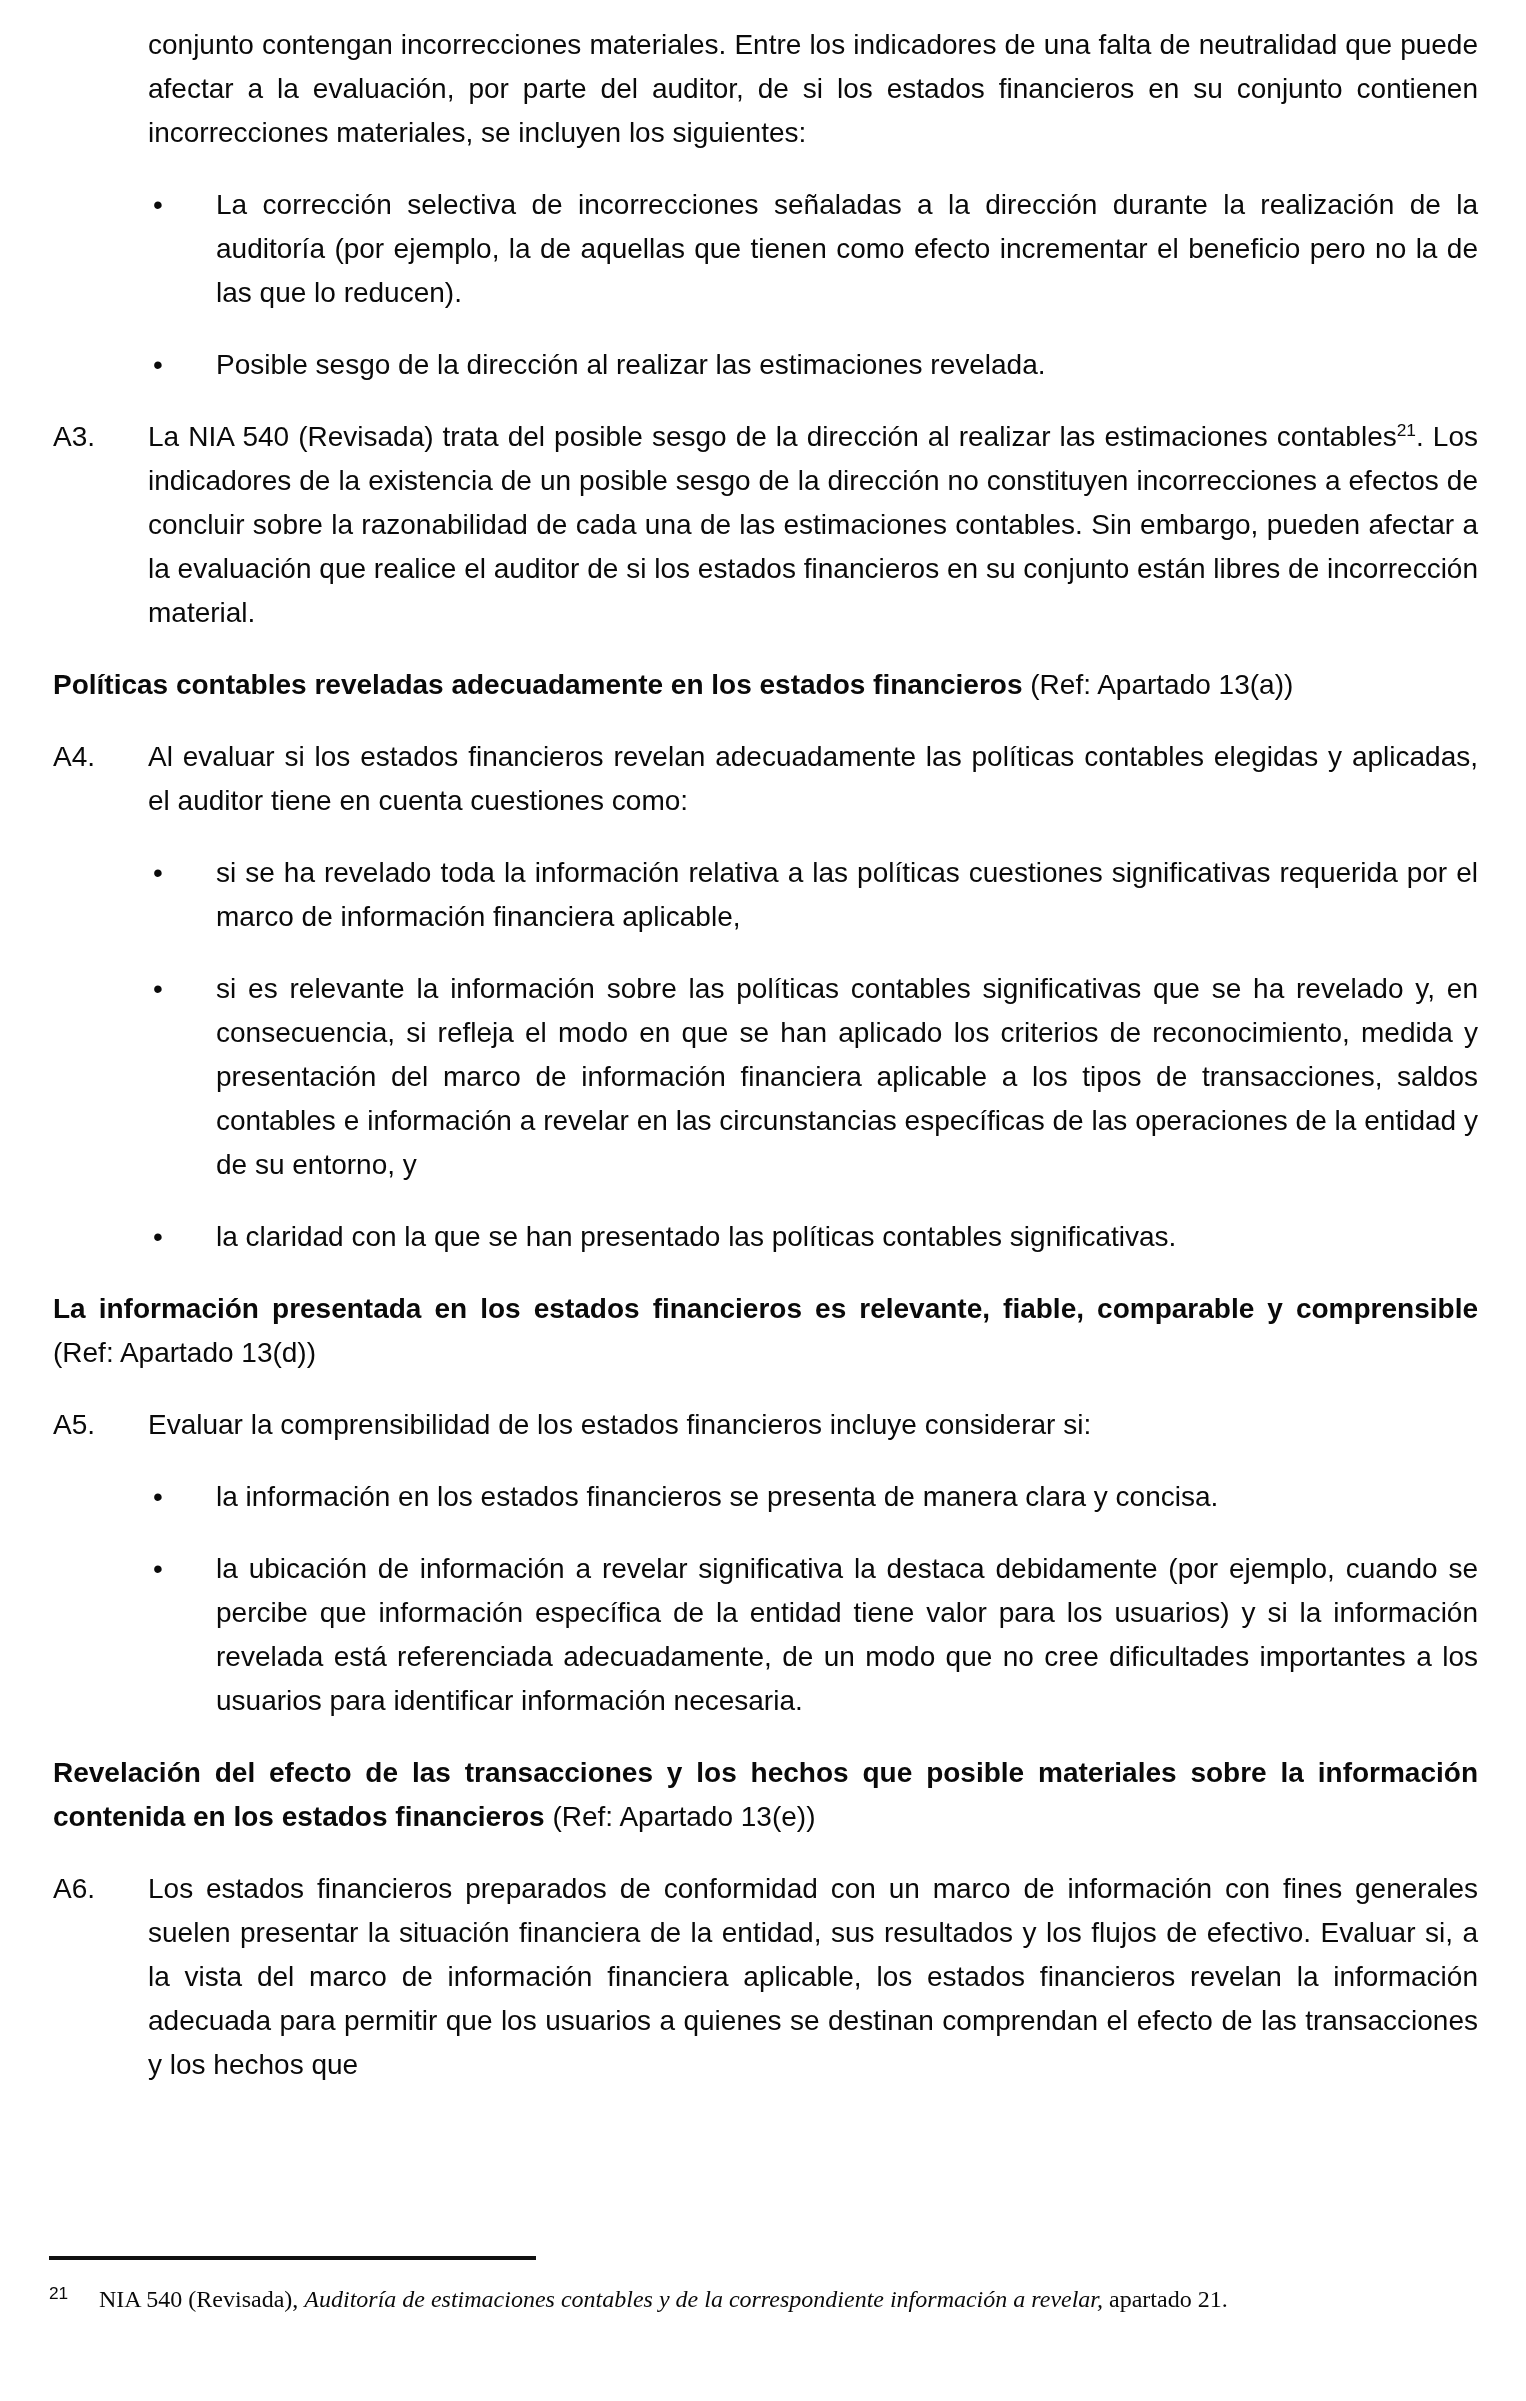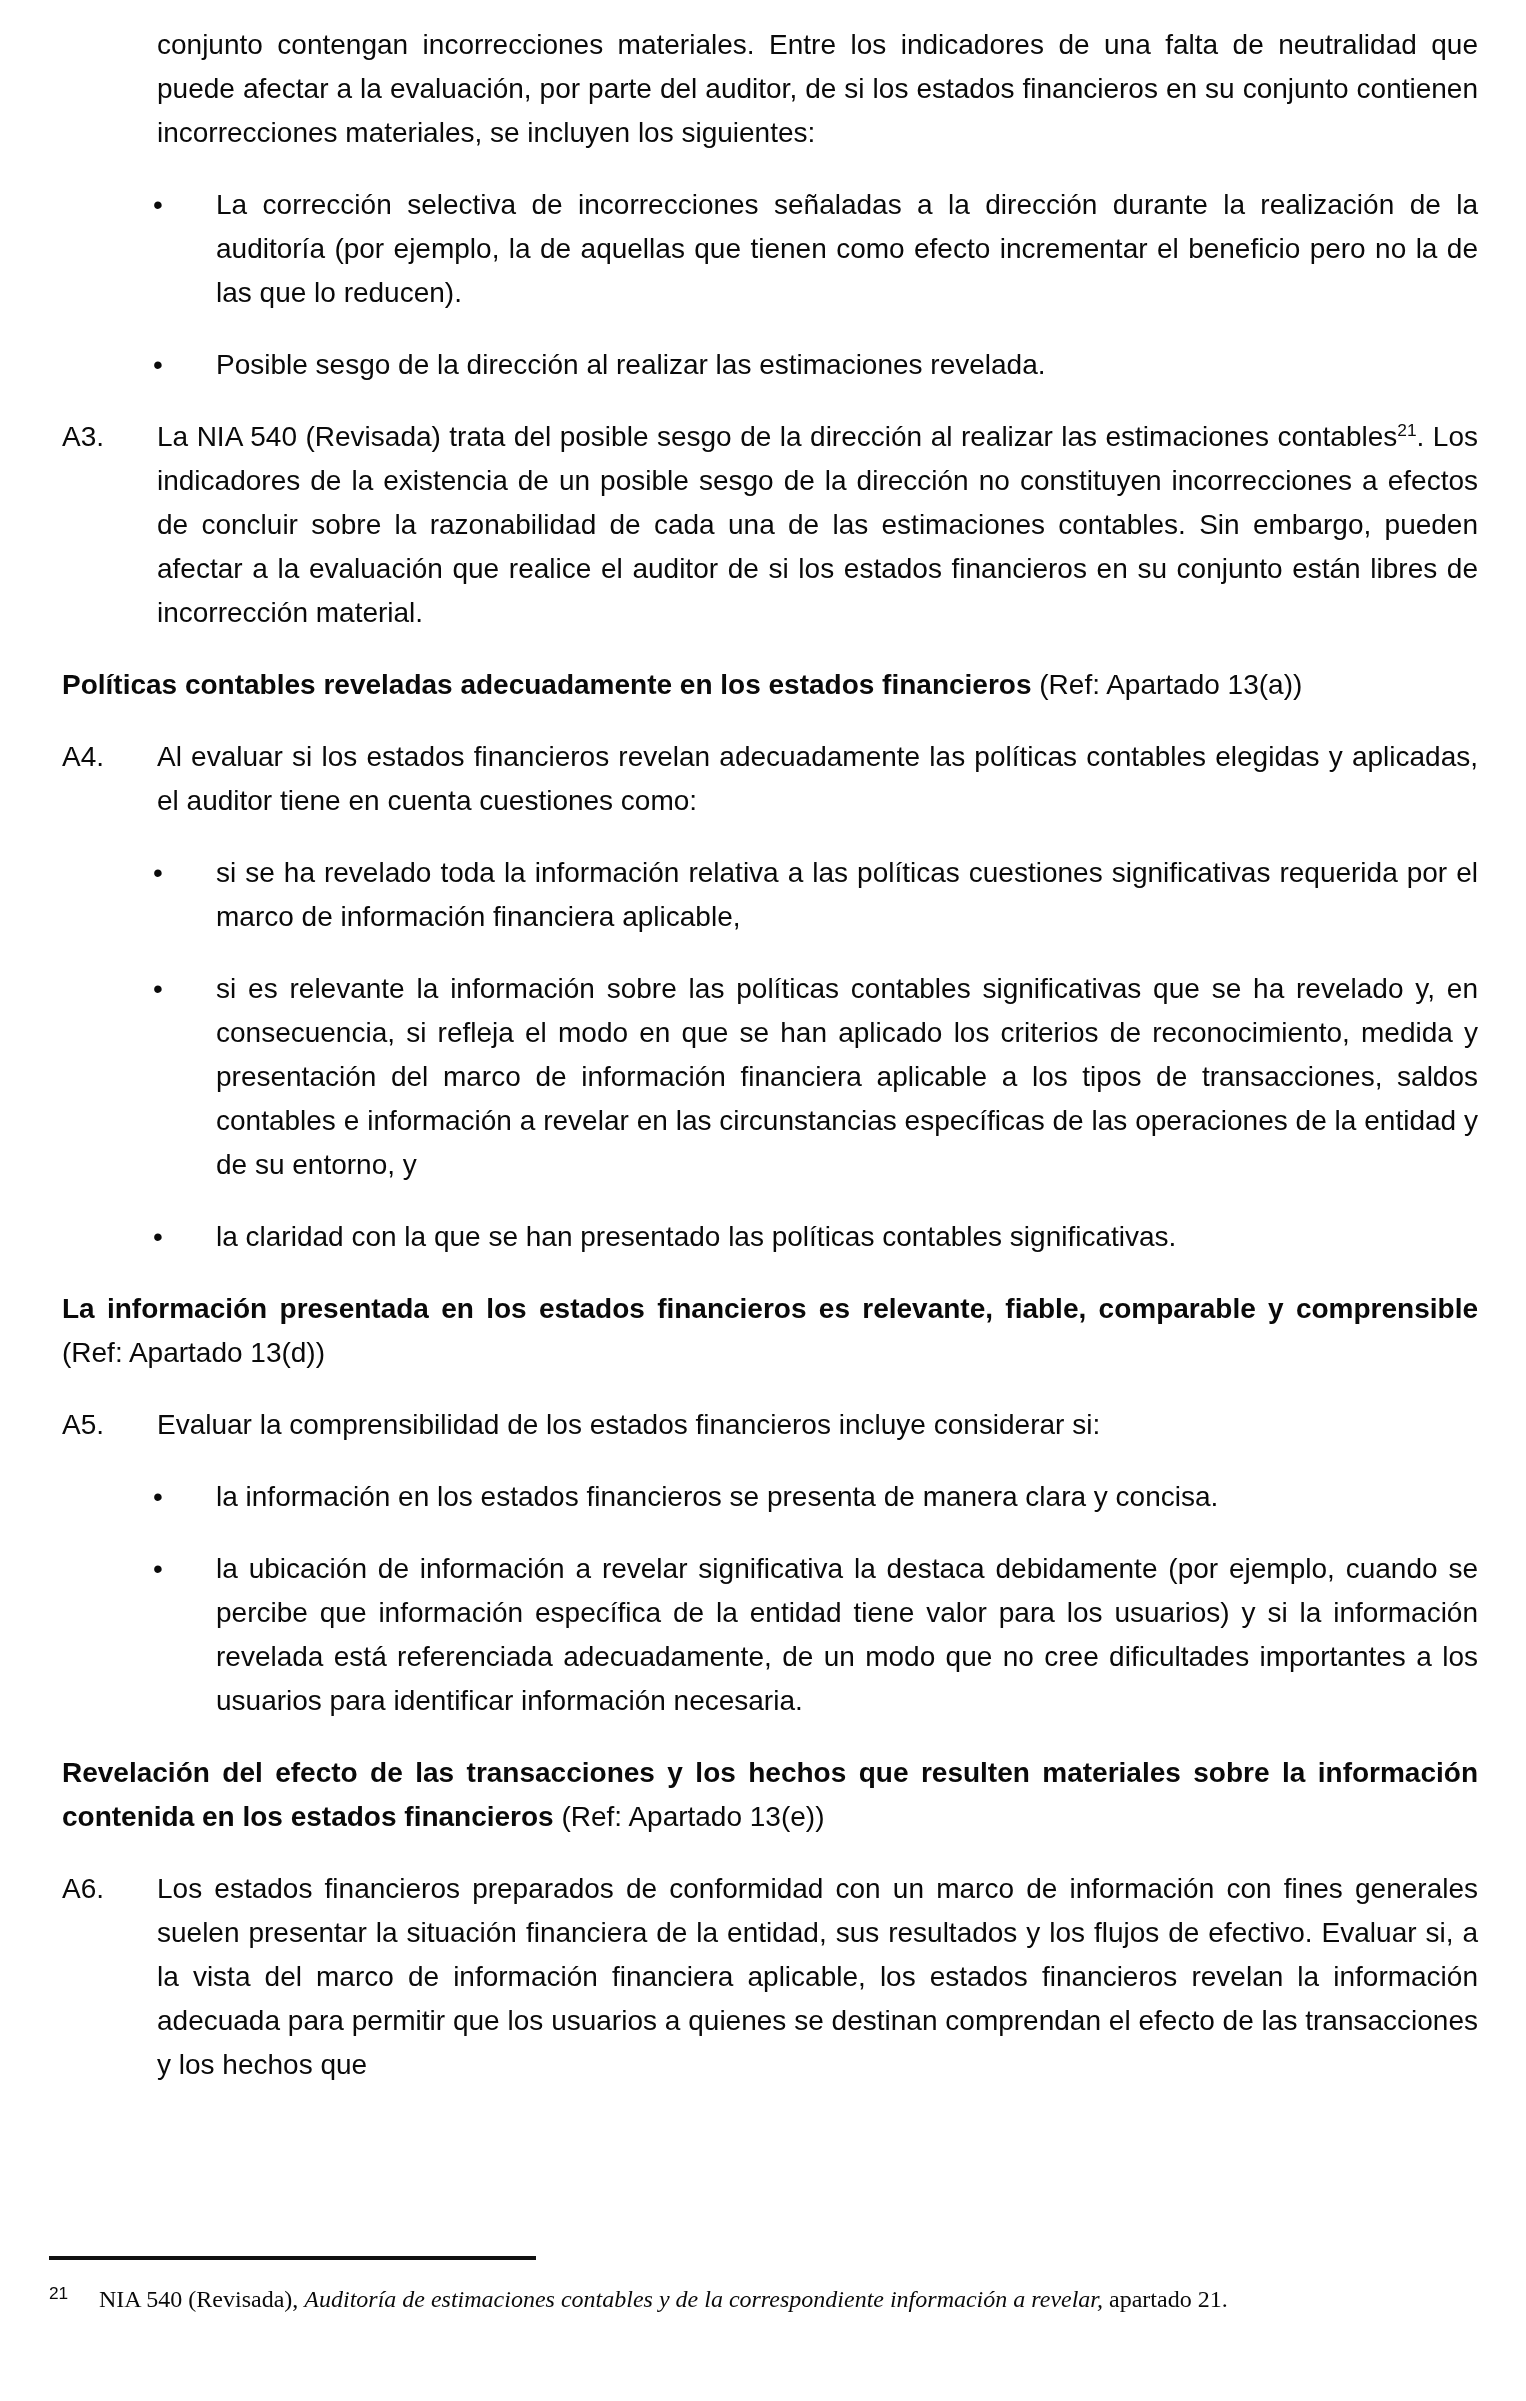--- a/index.html
+++ b/index.html
@@ -16,21 +16,21 @@
     overflow: hidden;
   }
   .content {
     position: absolute;
     top: 22.5px;
     left: 49px;
     right: 49px;
     font-size: 28px;
     line-height: 44px;
   }
-  .block { margin: 0 0 28px 13px; }
+  .block { margin: 0 0 28px 4px; }
 
   
   .para-body, .cont-body {
     margin-left: 95px;
     text-align: justify;
   }
   .numbered { position: relative; }
   .para-number {
     position: absolute;
     left: 0;
@@ -153,21 +153,21 @@
       <span class="bullet-marker">•</span>
       <div class="bullet-text">la información en los estados financieros se presenta de manera clara y concisa.</div>
     </div>
 
     <div class="block bullet-item">
       <span class="bullet-marker">•</span>
       <div class="bullet-text">la ubicación de información a revelar significativa la destaca debidamente (por ejemplo, cuando se percibe que información específica de la entidad tiene valor para los usuarios) y si la información revelada está referenciada adecuadamente, de un modo que no cree dificultades importantes a los usuarios para identificar información necesaria.</div>
     </div>
 
     <div class="block heading">
-      <span class="h-bold">Revelación del efecto de las transacciones y los hechos que resulten materiales sobre la información contenida en los estados financieros</span><span class="h-ref"> (Ref: Apartado 13(e))</span>
+      <span class="h-bold">Revelación del efecto de las transacciones y los hechos que posible materiales sobre la información contenida en los estados financieros</span><span class="h-ref"> (Ref: Apartado 13(e))</span>
     </div>
 
     <div class="block numbered">
       <span class="para-number">A6.</span>
       <div class="para-body">Los estados financieros preparados de conformidad con un marco de información con fines generales suelen presentar la situación financiera de la entidad, sus resultados y los flujos de efectivo. Evaluar si, a la vista del marco de información financiera aplicable, los estados financieros revelan la información adecuada para permitir que los usuarios a quienes se destinan comprendan el efecto de las transacciones y los hechos que</div>
     </div>
 
   </div>
 
   <div class="footnote-section">

